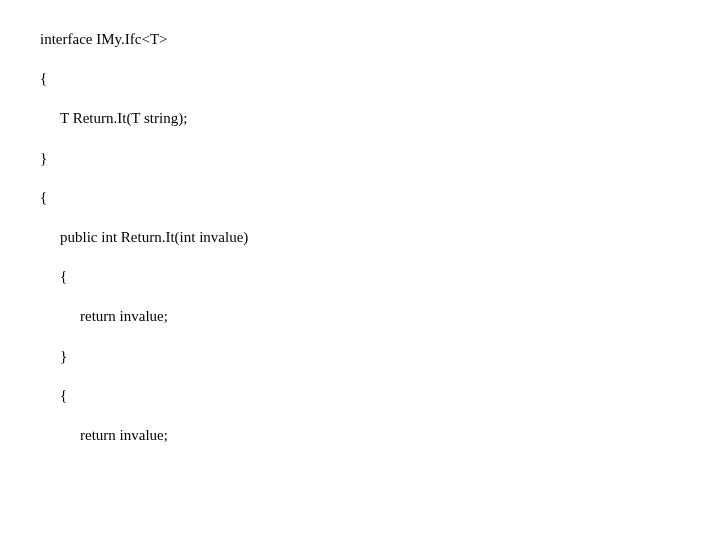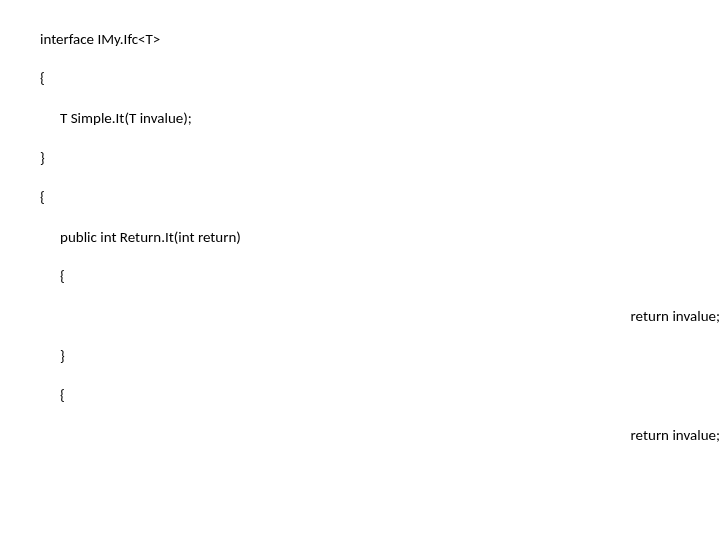--- a/index.html
+++ b/index.html
@@ -10,34 +10,34 @@
     background: #ffffff;
     font-family: Calibri, Arial, sans-serif;
     font-size: 15px;
     line-height: 1.32;
     color: #000000;
   }
   .code-block {
     padding: 10px 0 0 40px;
     white-space: pre;
   }
-  .line { display: block; }
+  .line { display: block; font-family: Liberation Serif, serif; }
   .ind1 { padding-left: 20px; }
-  .ind2 { padding-left: 40px; text-align: right; }
+  .ind2 { padding-left: 40px; }
 </style>
 </head>
 <body>
 
 <div class="code-block">
 <span class="line">interface IMy.Ifc&lt;T&gt;</span>
 <span class="line">{</span>
-<span class="line ind1">T Simple.It(T invalue);</span>
+<span class="line ind1">T Return.It(T string);</span>
 <span class="line">}</span>
 <span class="line">{</span>
-<span class="line ind1">public int Return.It(int return)</span>
+<span class="line ind1">public int Return.It(int invalue)</span>
 <span class="line ind1">{</span>
 <span class="line ind2">return invalue;</span>
 <span class="line ind1">}</span>
 <span class="line ind1">{</span>
 <span class="line ind2">return invalue;</span>
 
 
 
 
 

